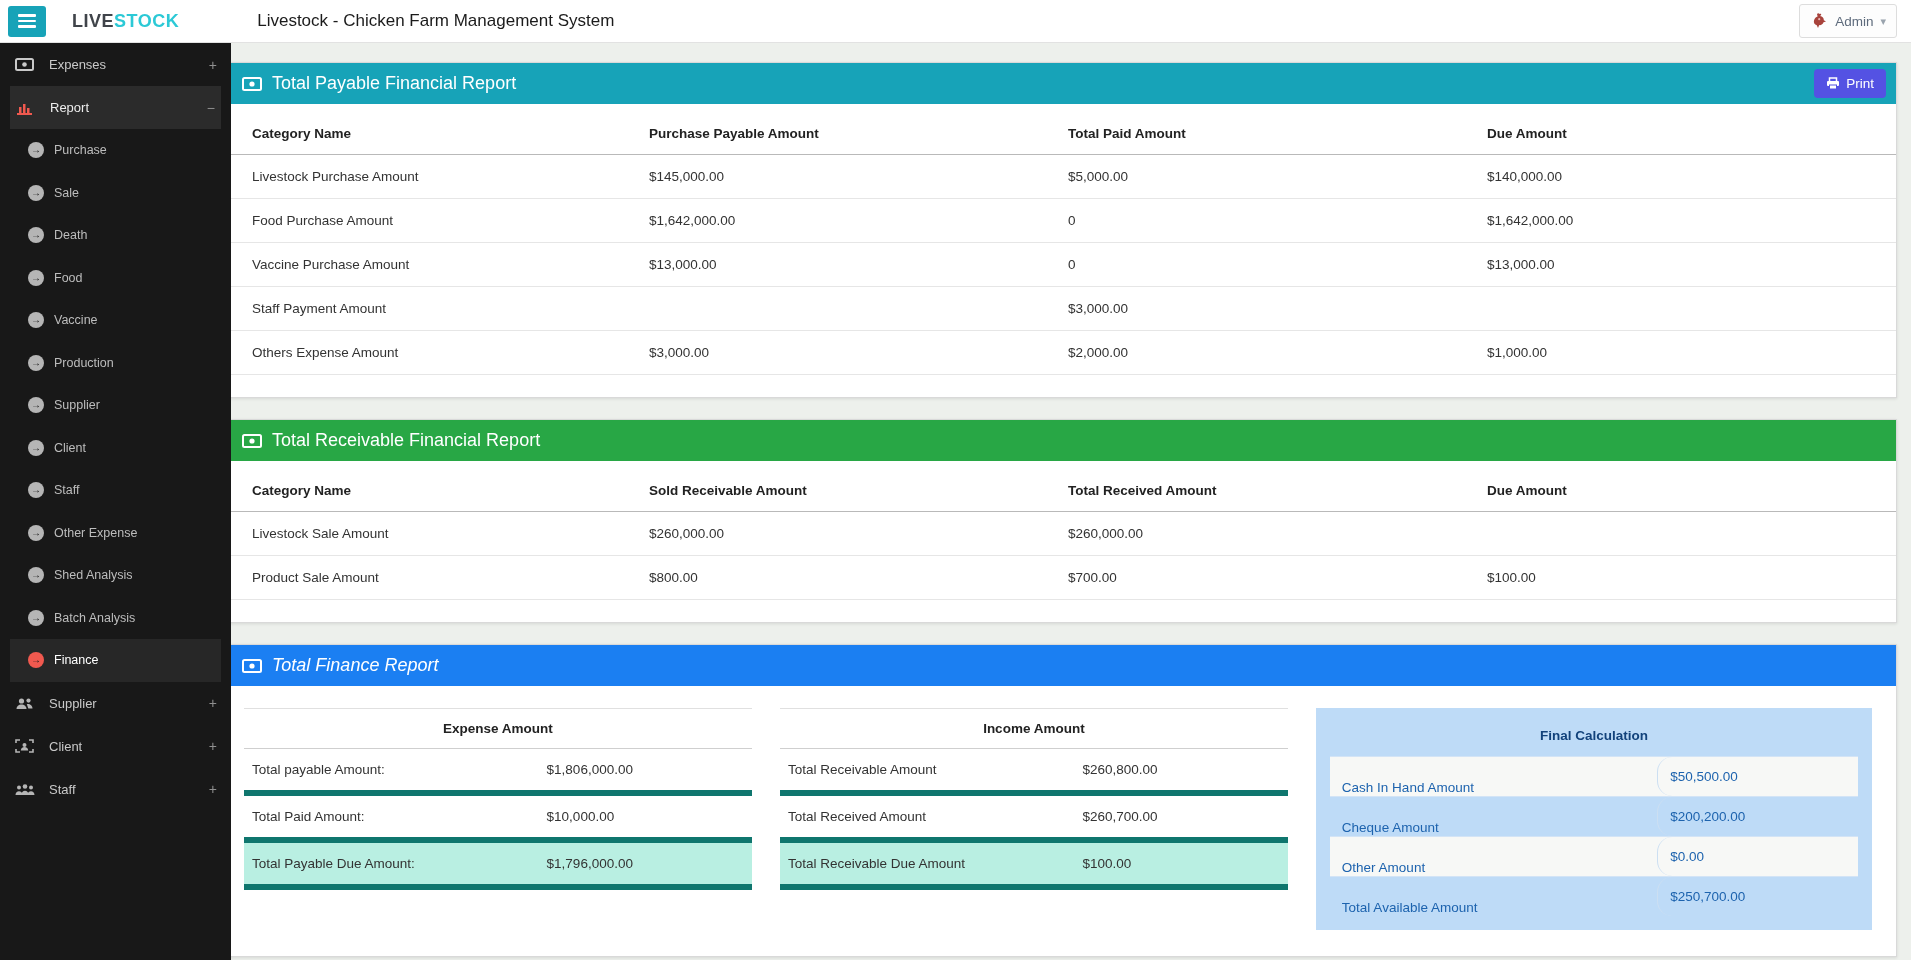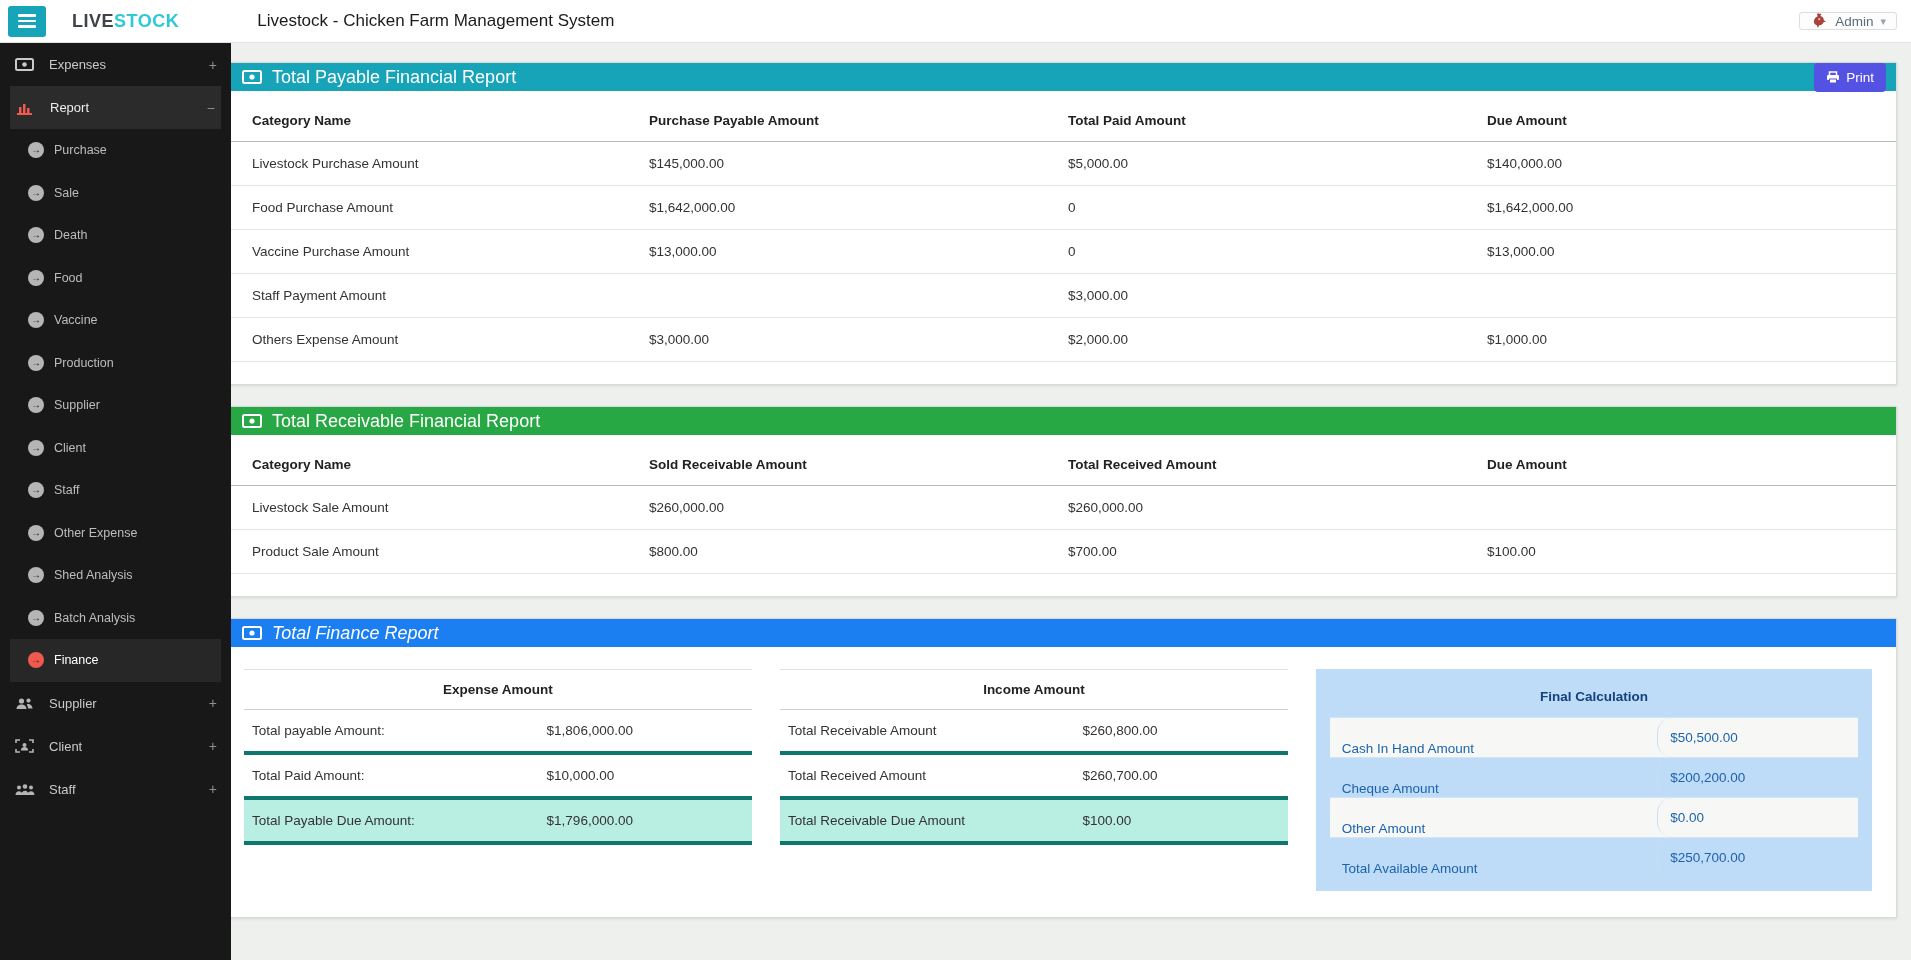--- a/index.html
+++ b/index.html
@@ -9,21 +9,21 @@
   
   .topbar { height:43px; background:#fff; border-bottom:1px solid #e2e2e2;
             display:flex; align-items:center; padding:0 8px; position:relative; z-index:5; }
   .hamburger { width:38px; height:31px; background:var(--teal,#17a3b8); border:none; border-radius:3px;
                display:flex; flex-direction:column; justify-content:center; align-items:center; gap:3px; cursor:pointer; }
   .hamburger span { width:18px; height:2.5px; background:#fff; border-radius:1px; }
   .logo { margin-left:26px; font-size:18px; font-weight:700; letter-spacing:.5px; }
   .logo .lp { color:#40444a; }
   .logo .ls { color:var(--logo-teal,#2cc9d6); }
   .page-title { margin-left:78px; font-size:17px; font-weight:500; color:#1b1b1b; }
-  .admin { margin-left:auto; margin-right:6px; height:18px; border:1px solid #ddd; border-radius:3px;
+  .admin { margin-left:auto; margin-right:6px; height:34px; border:1px solid #ddd; border-radius:3px;
            background:#fdfdfd; display:flex; align-items:center; gap:7px; padding:0 10px;
            font-size:13.5px; color:#5e6b7c; cursor:pointer; }
   .admin .caret { color:#9aa4ae; font-size:11px; }
 
   
   .sidebar { position:absolute; top:43px; left:0; bottom:0; width:231px; background:#181818; overflow:hidden; }
   .side-item { height:43px; display:flex; align-items:center; gap:10px; padding:0 14px 0 15px;
                color:#c9c9c9; font-size:13px; cursor:pointer; }
   .side-item .grow { flex:1; }
   .side-item.active { background:#2b2b2b; color:#ededed; margin:0 10px; padding:0 6px; }
@@ -33,40 +33,40 @@
               color:#bdbdbd; font-size:12.5px; cursor:pointer; }
   .sub-item.active { background:#272727; color:#fff; margin:0 10px; padding-left:18px; }
   .circ { width:16px; height:16px; border-radius:50%; background:#b5b5b5; color:#161616;
           display:inline-flex; align-items:center; justify-content:center;
           font-size:10px; font-weight:700; line-height:1; flex:0 0 16px; }
   .sub-item.active .circ { background:var(--accent-red,#f0594f); }
 
   
   .main { margin-left:205px; height:917px; padding:19px 14px 0 14px; overflow:hidden; }
   .panel { background:#fff; border:1px solid #d9d9d9; box-shadow:0 1px 3px rgba(0,0,0,.10); margin-bottom:21px; }
-  .panel-head { height:28px; display:flex; align-items:center; gap:10px; padding:0 10px 0 22px;
+  .panel-head { height:41px; display:flex; align-items:center; gap:10px; padding:0 10px 0 22px;
                 color:#fff; font-size:18px; }
   .panel-head.teal  { background:var(--teal,#17a3b8); }
   .panel-head.green { background:var(--green,#28a745); }
   .panel-head.blue  { background:var(--blue,#1b7ff2);font-style:italic; }
   .print-btn { margin-left:auto; background:var(--print,#5452e3); color:#ffffff; border:none; border-radius:4px;
                height:29px; padding:0 12px; font-size:13.5px; display:flex; align-items:center; gap:6px; cursor:pointer; }
 
   .panel-body { padding:6px 0 22px; }
   table.rep { width:100%; border-collapse:collapse; font-size:13.5px; color:#333; table-layout:fixed; }
   table.rep th { text-align:left; font-weight:700; color:#222; padding:16px 10px 13px;
                  border-bottom:1px solid #b9b9b9; width:25%; }
   table.rep td { padding:14px 10px; border-bottom:1px solid #e6e6e6; }
   table.rep th:first-child, table.rep td:first-child { padding-left:32px; }
 
   
   .finance-body { display:flex; gap:28px; padding:22px 24px 26px; }
   .mini { flex:0 0 31.2%; border-top:1px solid #e0e0e0; align-self:flex-start; font-size:13.5px; }
   .mini-title { text-align:center; font-weight:700; color:#222; padding:12px 8px; border-bottom:1px solid #cfcfcf; }
-  .mrow { display:flex; border-bottom:4px solid #0f766e; }
+  .mrow { display:flex; border-bottom:6px solid #0f766e; }
   .mrow .ml { flex:0 0 58%; padding:13px 8px; }
   .mrow .mv { flex:1; padding:13px 8px; }
   .mrow.hl { background:var(--mint,#b9efe2); }
 
   .final { flex:1; background:var(--finalbg,#bedbf7); padding:10px 14px 14px; align-self:flex-start; font-size:13.5px; }
   .final-title { text-align:center; font-weight:700; color:#12427b; padding:10px 0 13px; }
   .frow { display:flex; border-top:1px solid #d3e4f6; color:var(--finaltext,#1d63ae); }
   .frow .fl { flex:0 0 62%; padding:0 12px;margin-top:23px; }
   .frow .fv { flex:1; padding:12px 12px; border-left:1px solid #ccdff2;border-radius:15px; }
   .frow.w { background:#f7f8f6; }

